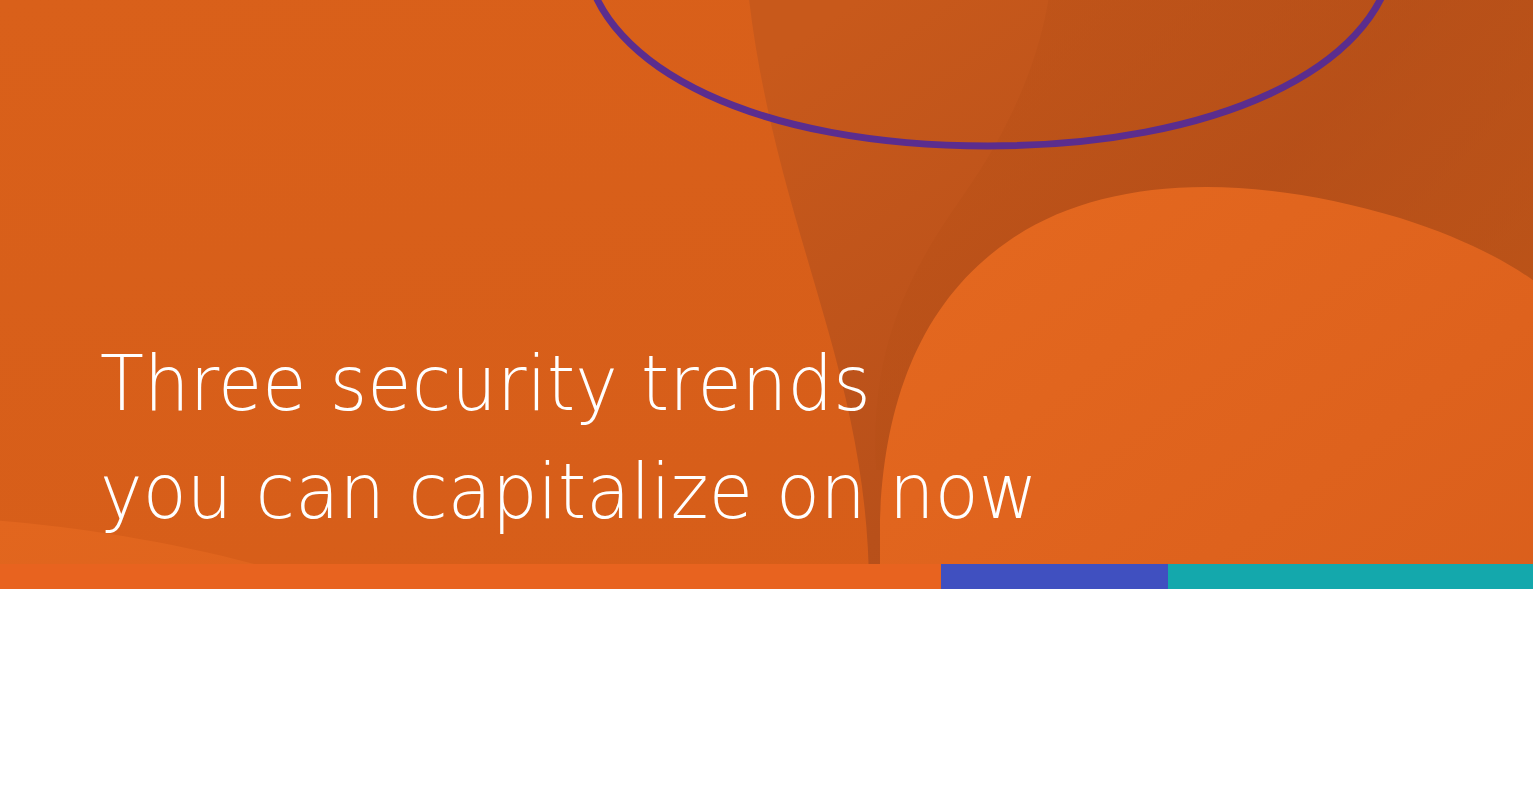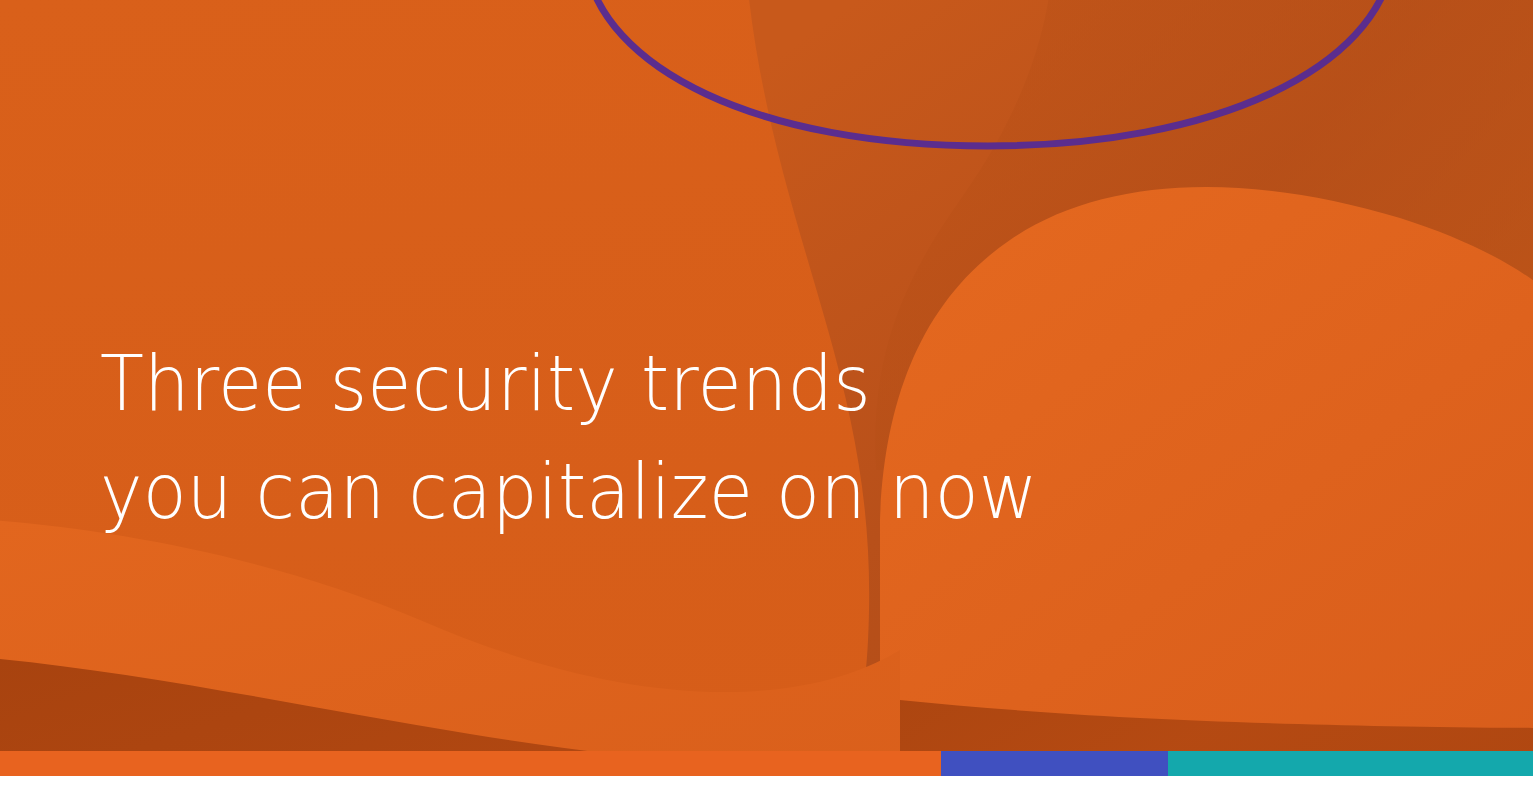--- a/index.html
+++ b/index.html
@@ -4,21 +4,21 @@
 <title>Three security trends you can capitalize on now</title>
 <style>
   html, body {
     margin: 0;
     padding: 0;
     background: #ffffff;
   }
   #slide {
     position: relative;
     width: 1533px;
-    height: 776px;
+    height: 589px;
     overflow: hidden;
     background: #0f172a;
     font-family: "DejaVu Sans", "Liberation Sans", sans-serif;
   }
   #bg-art {
     position: absolute;
     inset: 0;
     width: 1533px;
     height: 805px;
     display: block;

